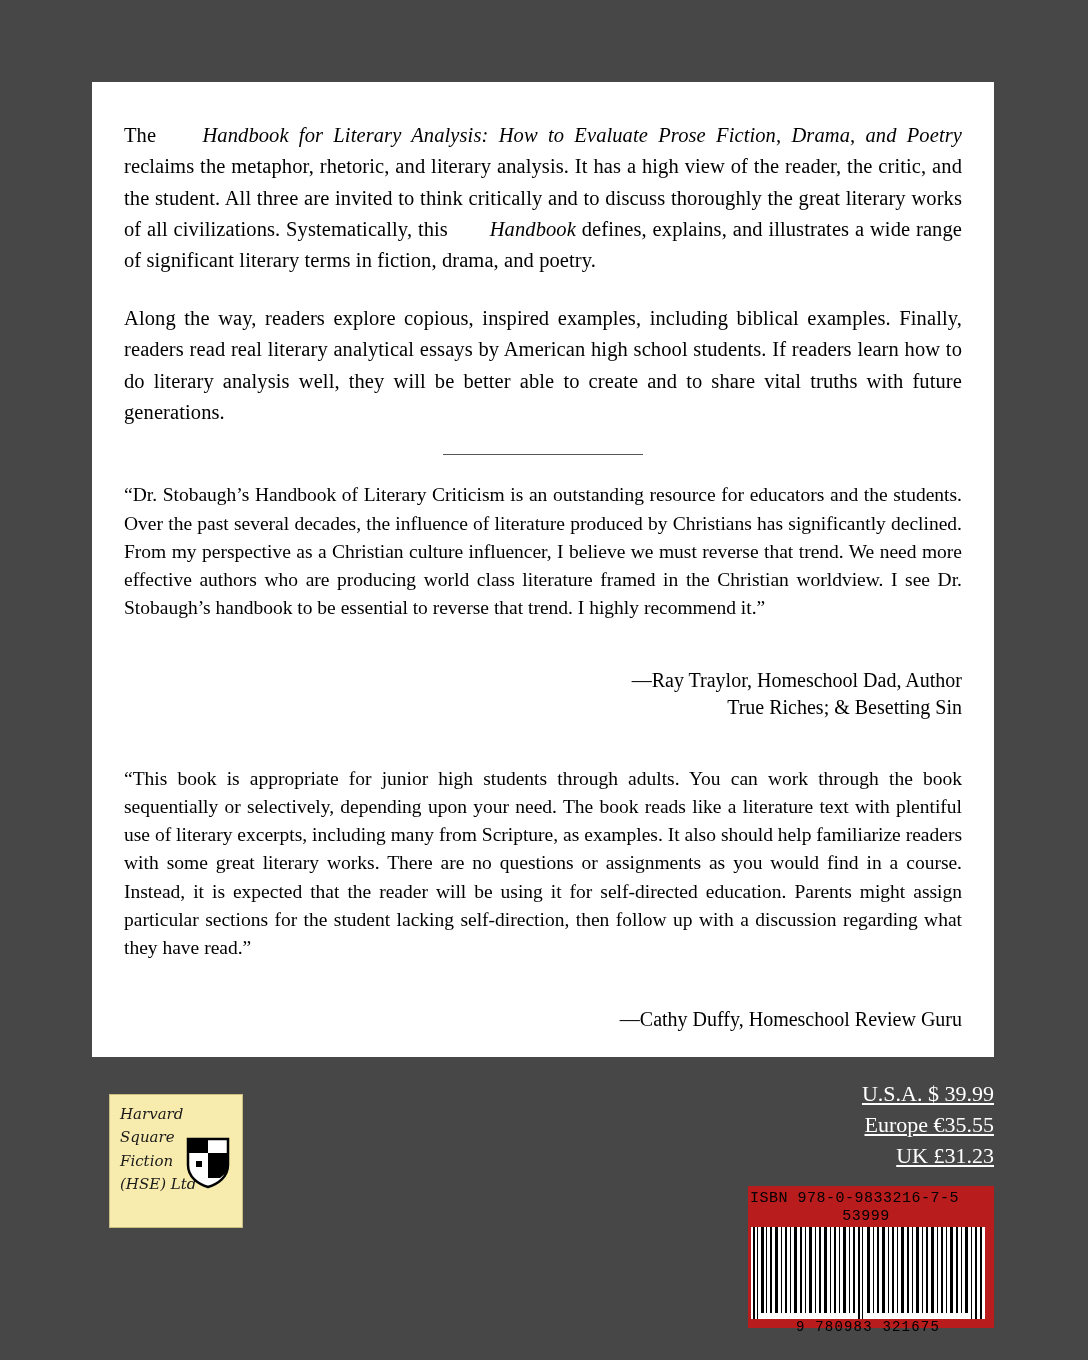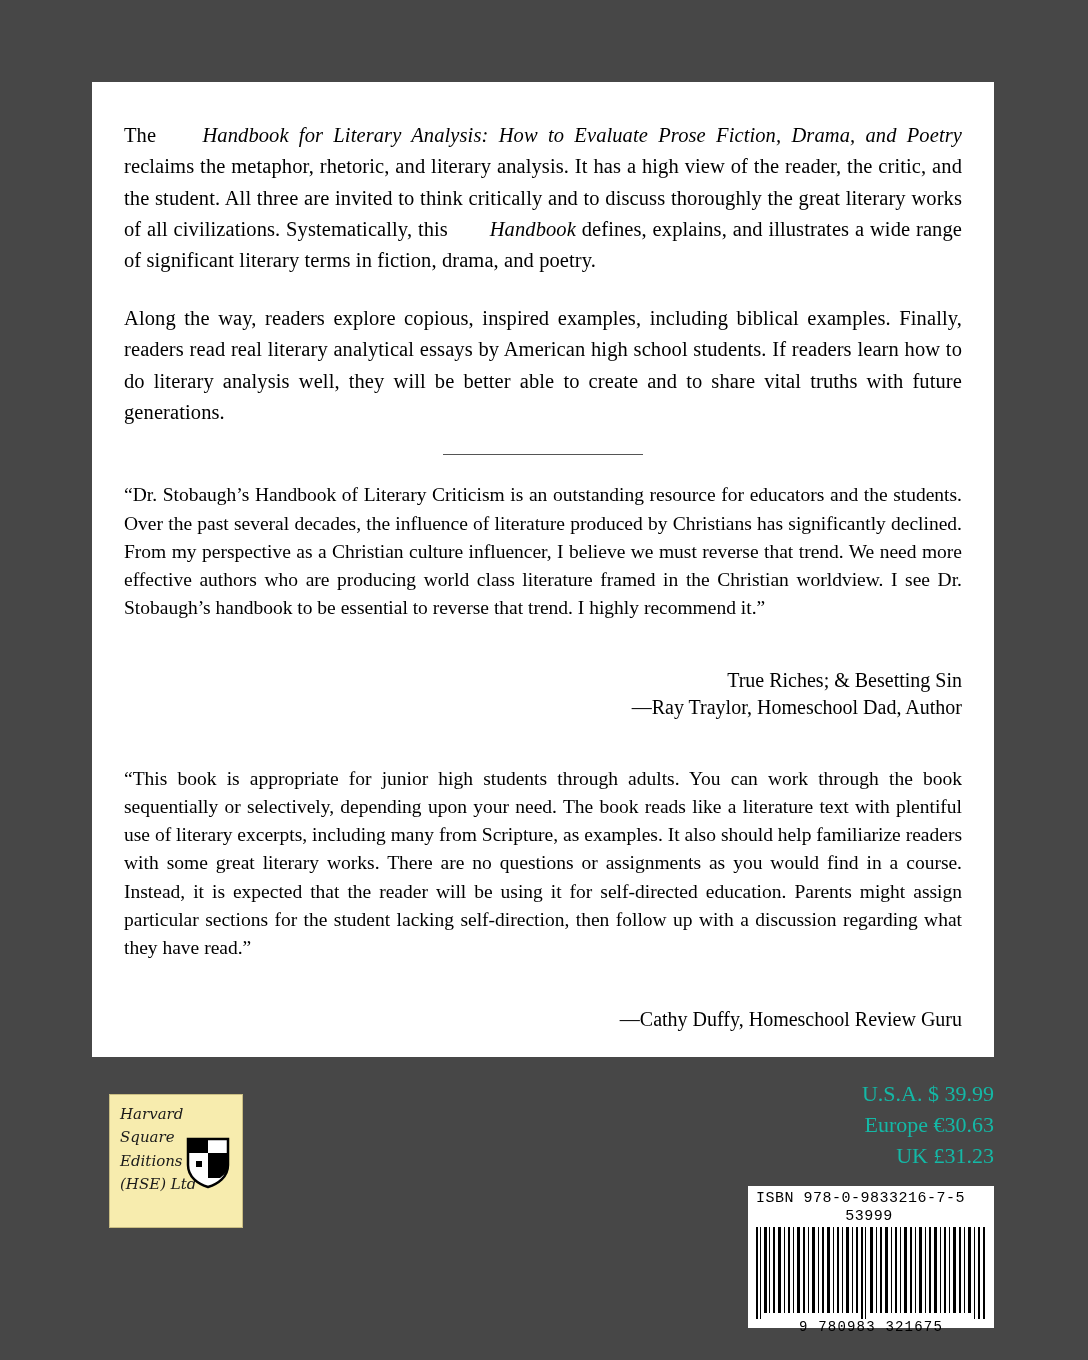--- a/index.html
+++ b/index.html
@@ -103,34 +103,35 @@
   }
 
   
   .prices {
     position: absolute;
     right: 94px;
     top: 1078px;
     text-align: right;
     font-size: 22px;
     line-height: 1.42;
-    color: #14b8a6;
+    color: #ffffff;
     font-family: "Liberation Serif", serif;
+    text-decoration: underline;
   }
 
   
   .barcode-box {
     position: absolute;
     left: 748px;
     top: 1186px;
     width: 246px;
     height: 142px;
-    background: #ffffff;
+    background: #b91c1c;
     box-sizing: border-box;
-    padding: 4px 6px 2px 6px;
+    padding: 4px 6px 2px 0;
   }
   .isbn-line {
     font-family: "Liberation Mono", monospace;
     font-size: 15px;
     letter-spacing: 0.5px;
     color: #000;
     text-align: left;
     margin: 0 0 1px 2px;
   }
   .isbn-sub {
@@ -169,50 +170,50 @@
       </p>
 
       <p class="body-para">Along the way, readers explore copious, inspired examples, including biblical examples. Finally, readers read real literary analytical essays by American high school students.  If readers learn how to do literary analysis well, they will be better able to create and to share vital truths with future generations.</p>
 
       <div class="divider-wrap">
         <div class="divider"></div>
       </div>
 
       <p class="quote">“Dr. Stobaugh’s Handbook of Literary Criticism is an outstanding resource for educators and the students.  Over the past several decades, the influence of literature produced by Christians has significantly declined.  From my perspective as a Christian culture influencer, I  believe we must reverse that trend.  We need more effective authors who are producing world class literature framed in the Christian worldview.  I see Dr. Stobaugh’s handbook to be essential to reverse that trend.  I highly recommend it.”</p>
       <div class="spacer-sm"></div>
+      <p class="attrib">—Ray Traylor, Homeschool Dad, Author</p>
       <p class="attrib titles">True Riches; &amp; Besetting Sin</p>
-      <p class="attrib">—Ray Traylor, Homeschool Dad, Author</p>
 
       <div class="spacer-md"></div>
 
       <p class="quote">“This book is appropriate for junior high students through adults. You can work through the book sequentially or selectively, depending upon your need. The book reads like a literature text with plentiful use of literary excerpts, including many from Scripture, as examples. It also should help familiarize readers with some great literary works. There are no questions or assignments as you would find in a course. Instead, it is expected that the reader will be using it for self-directed education. Parents might assign particular sections for the student lacking self-direction, then follow up with a discussion regarding what they have read.”</p>
       <div class="spacer-sm"></div>
       <p class="attrib">—Cathy Duffy, Homeschool Review Guru</p>
 
     </div>
   </div>
 
   <div class="logo-box">
     <div class="logo-text">
       <div>Harvard</div>
       <div>Square</div>
-      <div>Editions</div>
+      <div>Fiction</div>
       <div>(HSE) Ltd</div>
     </div>
     <svg class="logo-shield" viewBox="0 0 44 52">
       <path d="M2 2 H42 V28 C42 40 32 47 22 50 C12 47 2 40 2 28 Z" fill="#ffffff" stroke="#000" stroke-width="2.5"></path>
       <path d="M2 2 H22 V16 H2 Z" fill="#000"></path>
       <path d="M22 16 H42 V28 C42 34 38 38 34 41 L22 41 Z" fill="#000"></path>
       <path d="M10 24 L16 24 L16 30 L10 30 Z" fill="#000"></path>
     </svg>
   </div>
 
   <div class="prices">
     <div>U.S.A. $ 39.99</div>
-    <div>Europe €30.63</div>
+    <div>Europe €35.55</div>
     <div>UK £31.23</div>
   </div>
 
   <div class="barcode-box">
     <div class="isbn-line">ISBN 978-0-9833216-7-5</div>
     <div class="isbn-sub">53999</div>
     <svg class="bars" viewBox="0 0 234 92" preserveAspectRatio="none">
       <rect x="0" y="0" width="234" height="92" fill="#ffffff"></rect>
       <g fill="#000000">
         <rect x="2" y="0" width="2" height="92"></rect>

